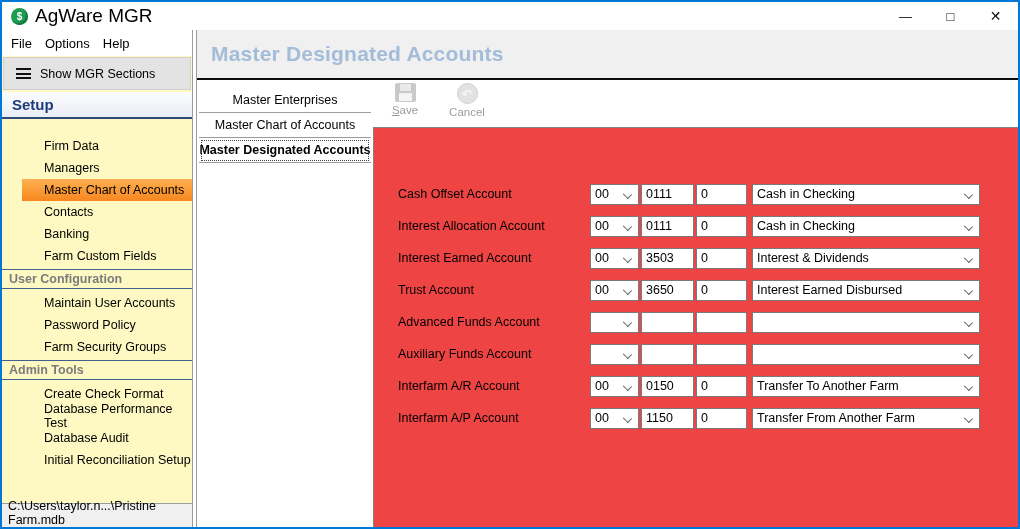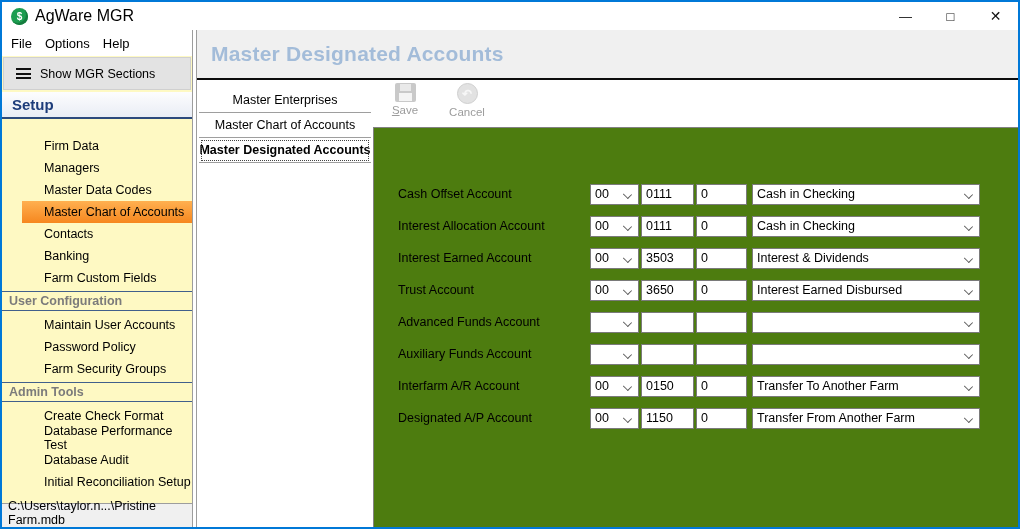--- a/index.html
+++ b/index.html
@@ -9,21 +9,21 @@
     border:2px solid #0078d7; overflow:hidden;
   }
   
   .titlebar { height:28px; background:#fff; display:flex; align-items:center; }
   .app-icon {
     width:17px; height:17px; border-radius:50%; background:#1c9d50;
     color:#fff; font-size:10px; font-weight:bold; display:flex; align-items:center;
     justify-content:center; margin:0 7px 0 9px;
     box-shadow:inset -2px -2px 0 #157c3e;
   }
-  .titlebar-text { font-size:16px; color:#000; }
+  .titlebar-text { font-size:19px; color:#000; }
   .win-controls { margin-left:auto; display:flex; height:100%; }
   .win-btn { width:45px; height:100%; display:flex; align-items:center; justify-content:center;
     font-size:13px; color:#111; font-weight:300; cursor:default; }
   .win-btn.close { font-size:14px; }
   
   .body { position:absolute; top:28px; left:0; right:0; bottom:0; display:flex; }
   .leftcol { width:190px; display:flex; flex-direction:column; background:#fef9c3; }
   .splitter { width:5px; background:#fff; border-left:1px solid #9d9d9d; border-right:1px solid #9d9d9d; }
   .maincol { flex:1; display:flex; flex-direction:column; background:#fff; }
   
@@ -67,21 +67,21 @@
   .toolbar { height:47px; background:#fff; display:flex; align-items:flex-start; padding:3px 0 0 10px; gap:18px; }
   .tool-btn { width:44px; display:flex; flex-direction:column; align-items:center; gap:2px; }
   .tool-label { font-size:11.5px; color:#9c9c9c; }
   .floppy { width:21px; height:19px; background:#c9c9c9; border-radius:2px; position:relative; }
   .floppy::before { content:""; position:absolute; top:1px; left:5px; width:11px; height:7px; background:#e9e9e9; }
   .floppy::after { content:""; position:absolute; bottom:1px; left:4px; width:13px; height:8px; background:#f4f4f4; }
   .undo-circle { width:21px; height:21px; border-radius:50%; background:#e2e2e2;
     border:1px solid #cfcfcf; display:flex; align-items:center; justify-content:center;
     color:#f7f7f7; font-size:12px; font-weight:bold; }
   
-  .form-panel { flex:1; background:#4d7c0f; border-top:1px solid #828282; border-left:1px solid #828282;
+  .form-panel { flex:1; background:#ef4444; border-top:1px solid #828282; border-left:1px solid #828282;
     padding:55px 0 0 24px; overflow:hidden; }
   .form-row { display:flex; align-items:center; height:22px; margin-bottom:10px; }
   .form-label { width:192px; font-size:12.5px; color:#000; }
   .tb { height:21px; border:1px solid #7a7a7a; background:#fff; font-family:"Liberation Sans",sans-serif;
     font-size:12.5px; color:#000; padding:0 0 0 4px; outline:none; }
   .tb.acct { width:53px; margin-left:2px; }
   .tb.sub  { width:51px; margin-left:2px; }
   .combo { position:relative; height:21px; border:1px solid #7a7a7a; background:#fff;
     display:flex; align-items:center; padding-left:4px; font-size:12.5px; color:#000; cursor:default; }
   .combo.small { width:49px; }
@@ -124,21 +124,20 @@
       </div>
 
       <div class="nav">
 
           <div class="nav-node title">Setup</div>
 
           <div class="nav-node item">Firm Data</div>
 
           <div class="nav-node item">Managers</div>
 
-          <div class="nav-node item">Master Data Codes</div>
 
           <div class="nav-node item selected">Master Chart of Accounts</div>
 
           <div class="nav-node item">Contacts</div>
 
           <div class="nav-node item">Banking</div>
 
           <div class="nav-node item">Farm Custom Fields</div>
 
           <div class="nav-node header">User Configuration</div>
@@ -289,21 +288,21 @@
                 </div>
                 <input class="tb acct" readonly="" value="0150" style="">
                 <input class="tb sub" readonly="" value="0" style="">
                 <div class="combo big">
                   <span>Transfer To Another Farm</span>
                   <span class="chev"></span>
                 </div>
               </div>
 
               <div class="form-row">
-                <span class="form-label">Designated A/P Account</span>
+                <span class="form-label">Interfarm A/P Account</span>
                 <div class="combo small">
                   <span>00</span>
                   <span class="chev"></span>
                 </div>
                 <input class="tb acct" readonly="" value="1150" style="">
                 <input class="tb sub" readonly="" value="0" style="">
                 <div class="combo big">
                   <span>Transfer From Another Farm</span>
                   <span class="chev"></span>
                 </div>

